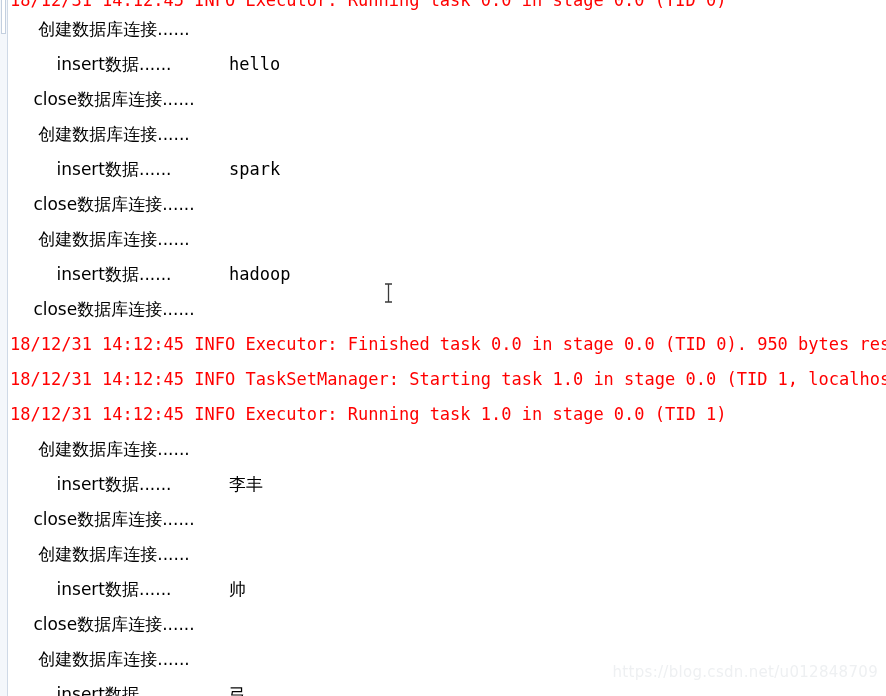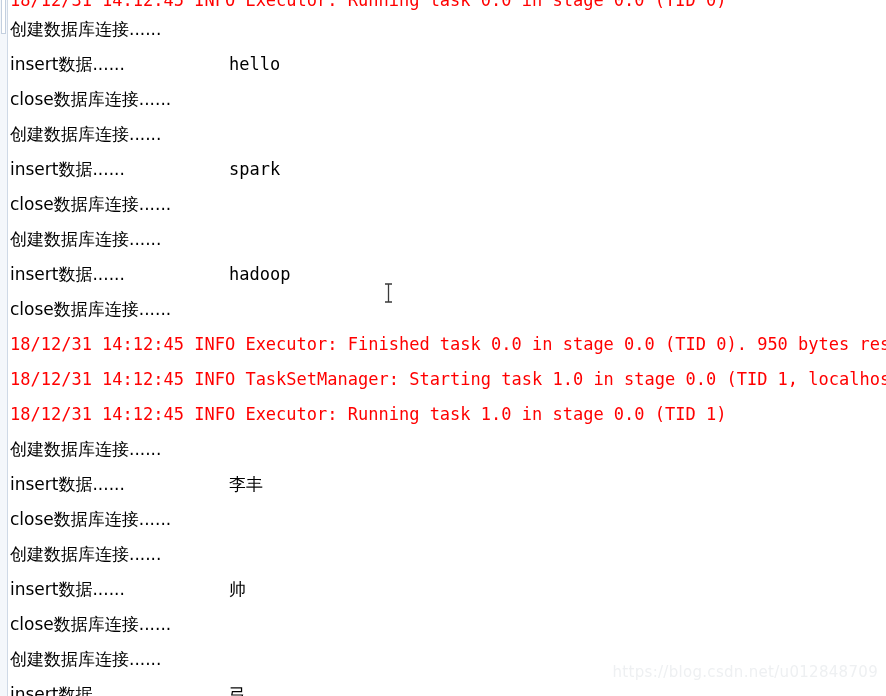--- a/index.html
+++ b/index.html
@@ -82,20 +82,21 @@
     font-family: "DejaVu Sans Mono", "Liberation Mono", monospace;
   }
 
   .log-line.spark {
     color: #ff0000;
     font-family: "DejaVu Sans Mono", "Liberation Mono", monospace;
   }
 
   .log-line .label {
     display: inline-block;
+    text-align: center;
   }
 
   
   .log-line .value {
     display: inline-block;
     margin-left: 11px;
   }
 
   .cjk {
     font-family: "DejaVu Sans", "Liberation Sans", sans-serif;

